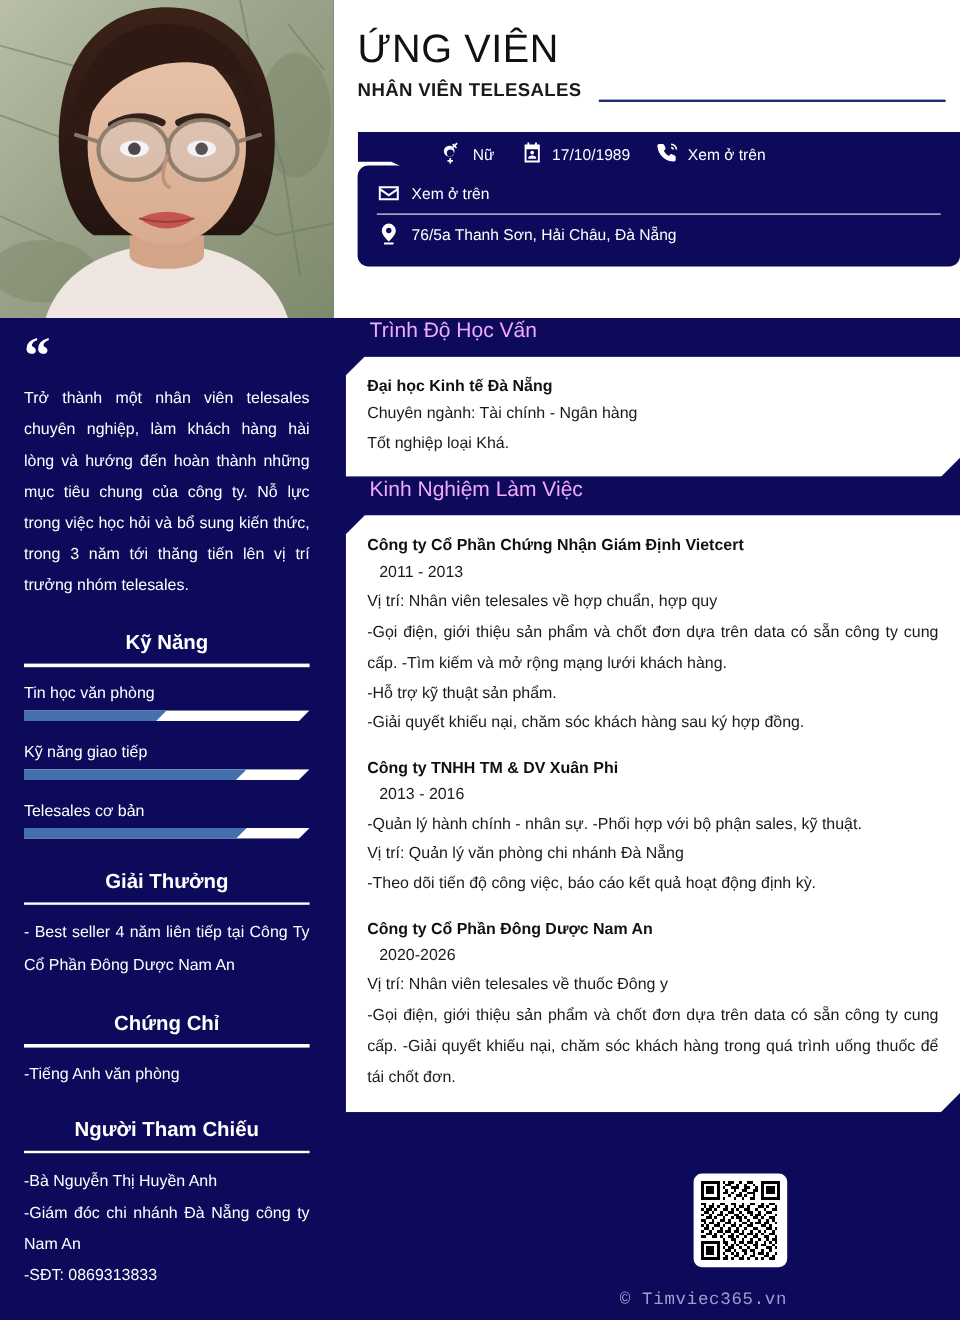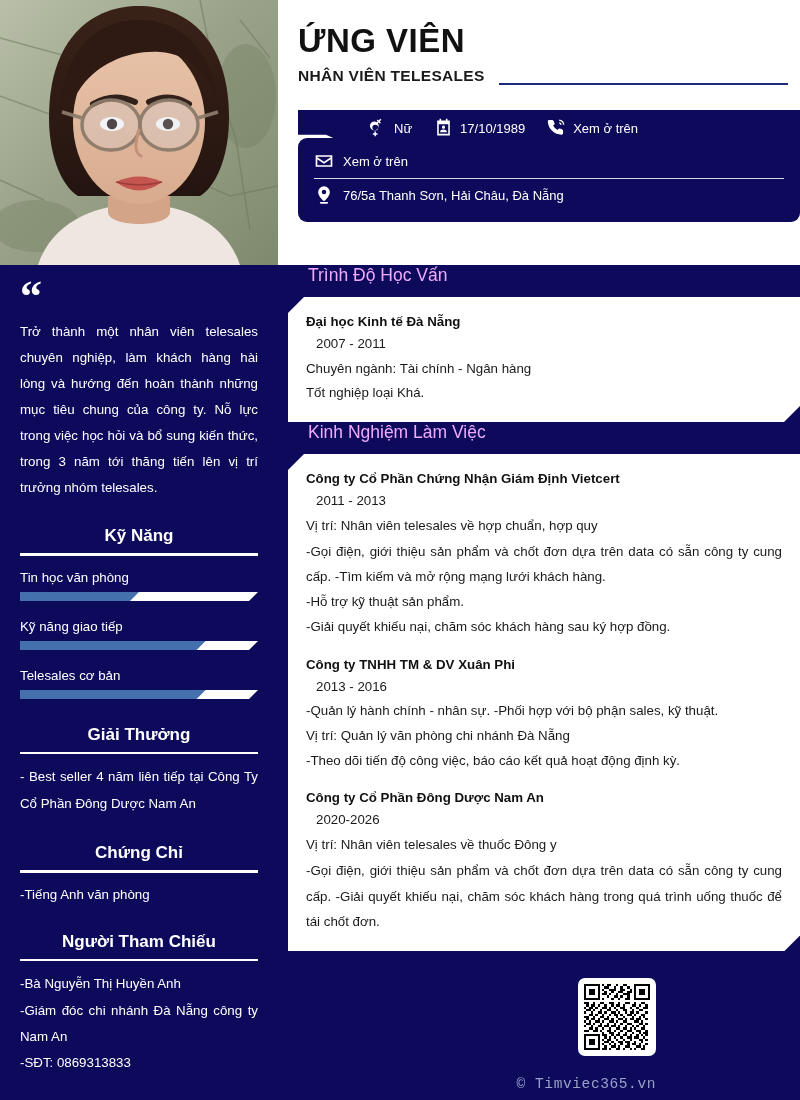--- a/index.html
+++ b/index.html
@@ -23,21 +23,21 @@
   
   .photo {
     position:absolute; left:0; top:0; width:278px; height:265px;
     overflow:hidden; background:#8d8d7a;
   }
   .photo svg { display:block; width:278px; height:265px; }
 
   
   .hdr { position:absolute; left:298px; top:22px; width:490px; }
   .hdr-name {
-    font-size:33px; font-weight:bold; color:#111111;
+    font-size:33px; font-weight:normal; color:#111111;
     letter-spacing:.5px; line-height:1.18;
   }
   .hdr-sub-row { display:flex; align-items:flex-end; margin-top:6px; }
   .hdr-role {
     font-size:15.5px; font-weight:bold; color:#1a1a1a; letter-spacing:.3px;
     white-space:nowrap;
   }
   .hdr-rule { flex:1; height:2px; background:#1b2a7a; margin-left:14px; }
 
   
@@ -314,21 +314,20 @@
         <p>-Giám đóc chi nhánh Đà Nẵng công ty Nam An</p>
         <p>-SĐT: 0869313833</p>
       </div>
   </div>
 
   <div class="right">
     <div class="sec-head">Trình Độ Học Vấn</div>
     <div class="card" id="education-card">
         <div class="entry">
           <div class="e-org">Đại học Kinh tế Đà Nẵng</div>
-          <div class="e-date">2007 - 2011</div>
           <div class="e-line">Chuyên ngành: Tài chính - Ngân hàng</div>
           <div class="e-line">Tốt nghiệp loại Khá.</div>
         </div>
       </div>
 
     <div class="sec-head">Kinh Nghiệm Làm Việc</div>
     <div class="card" id="experience-card">
         <div class="entry">
           <div class="e-org">Công ty Cổ Phần Chứng Nhận Giám Định Vietcert</div>
           <div class="e-date">2011 - 2013</div>

